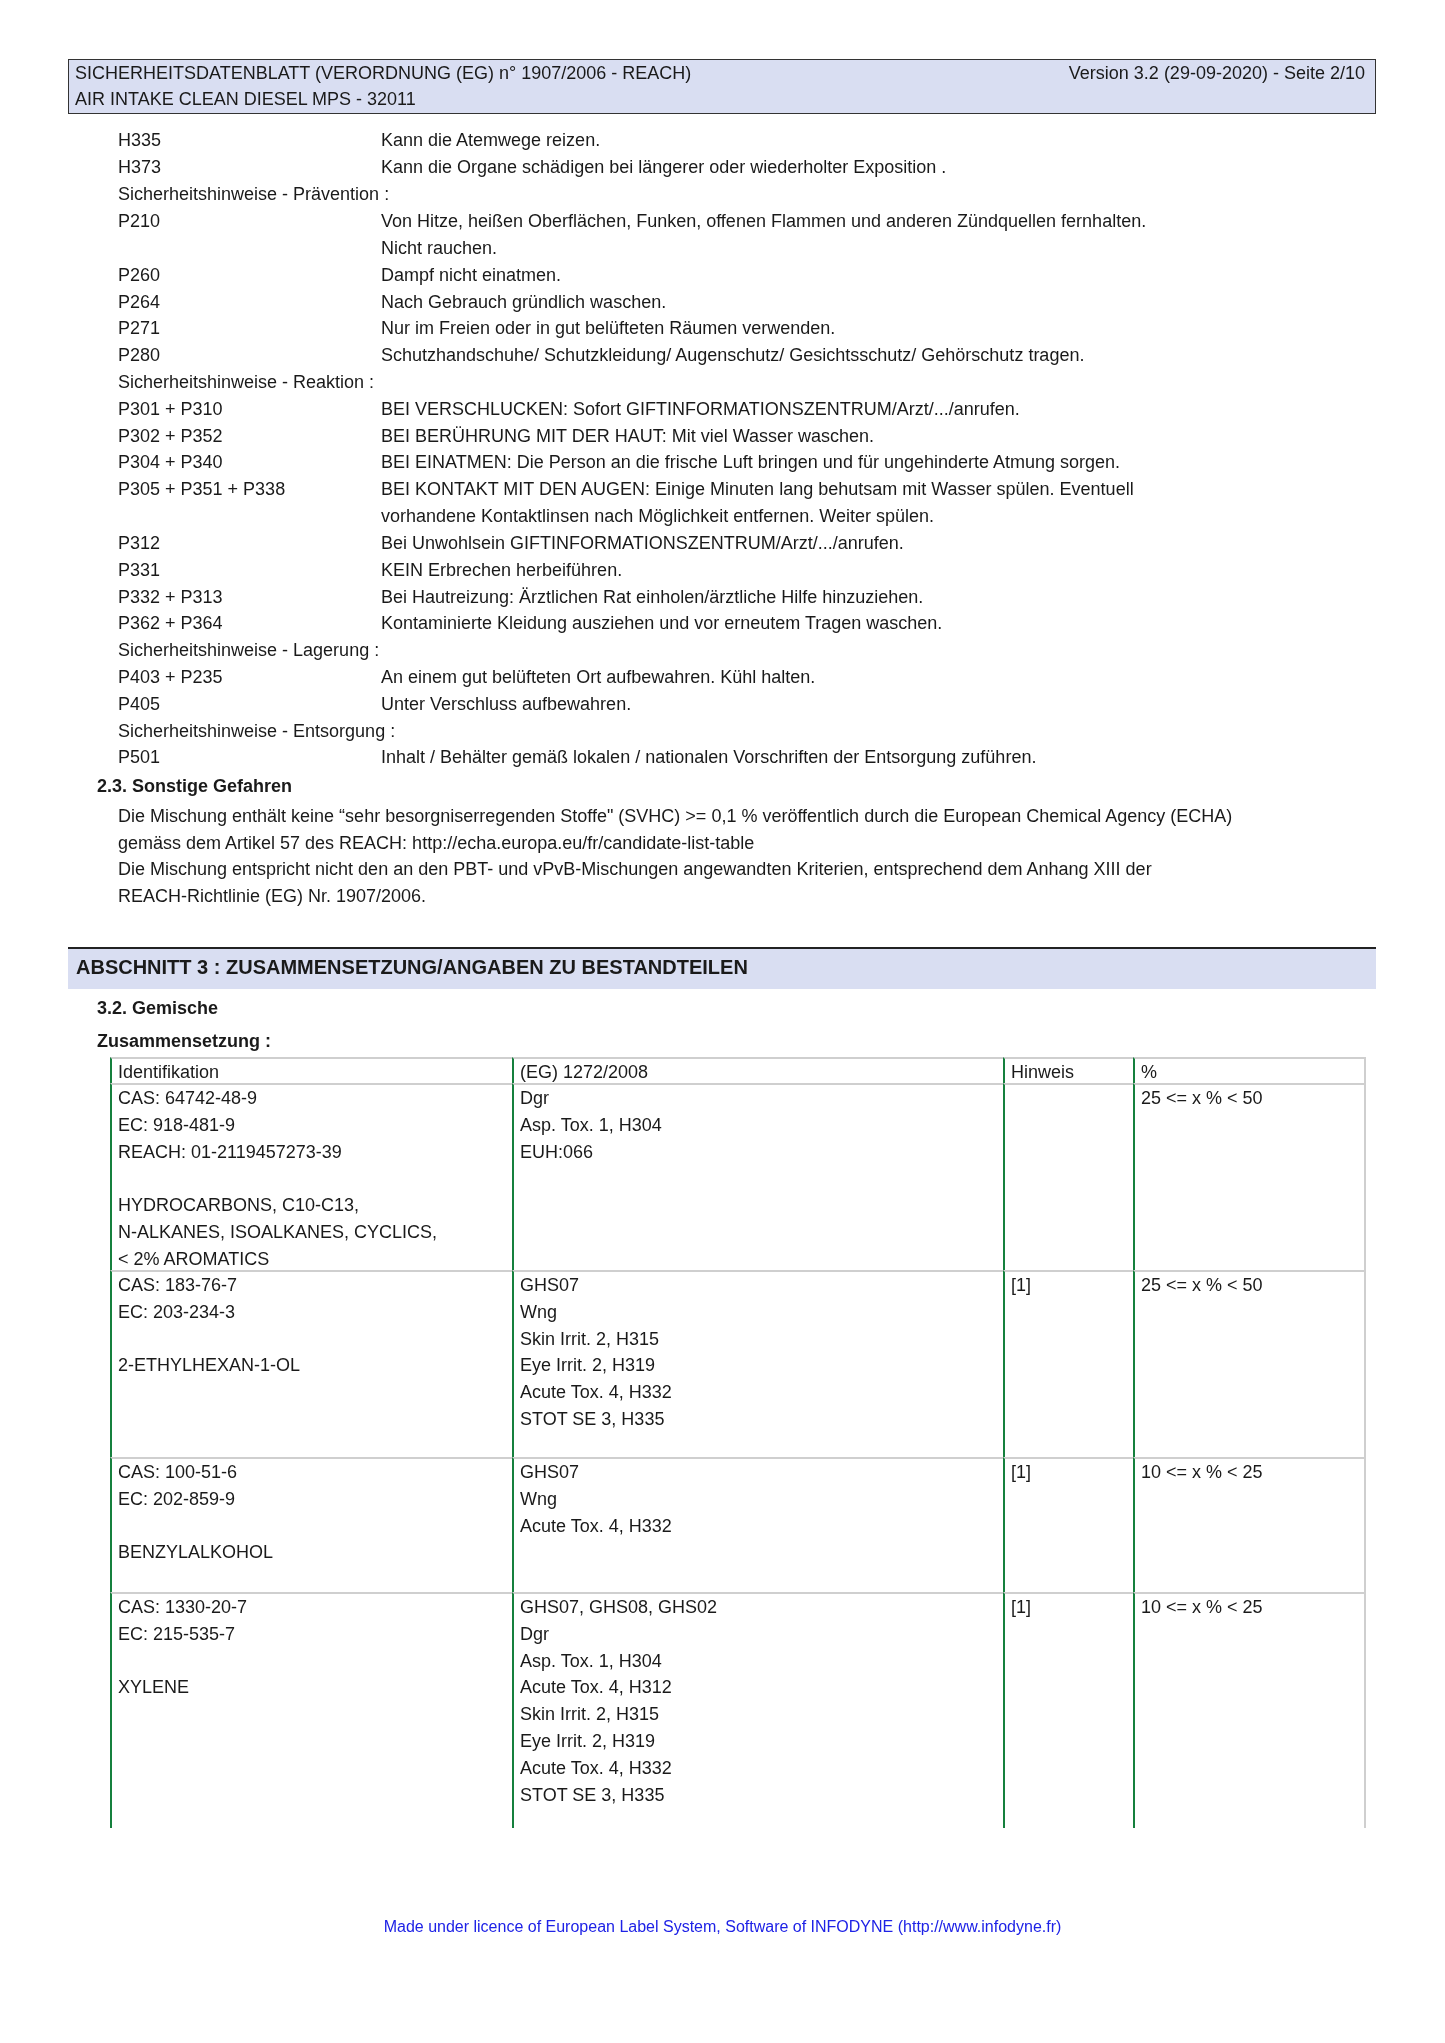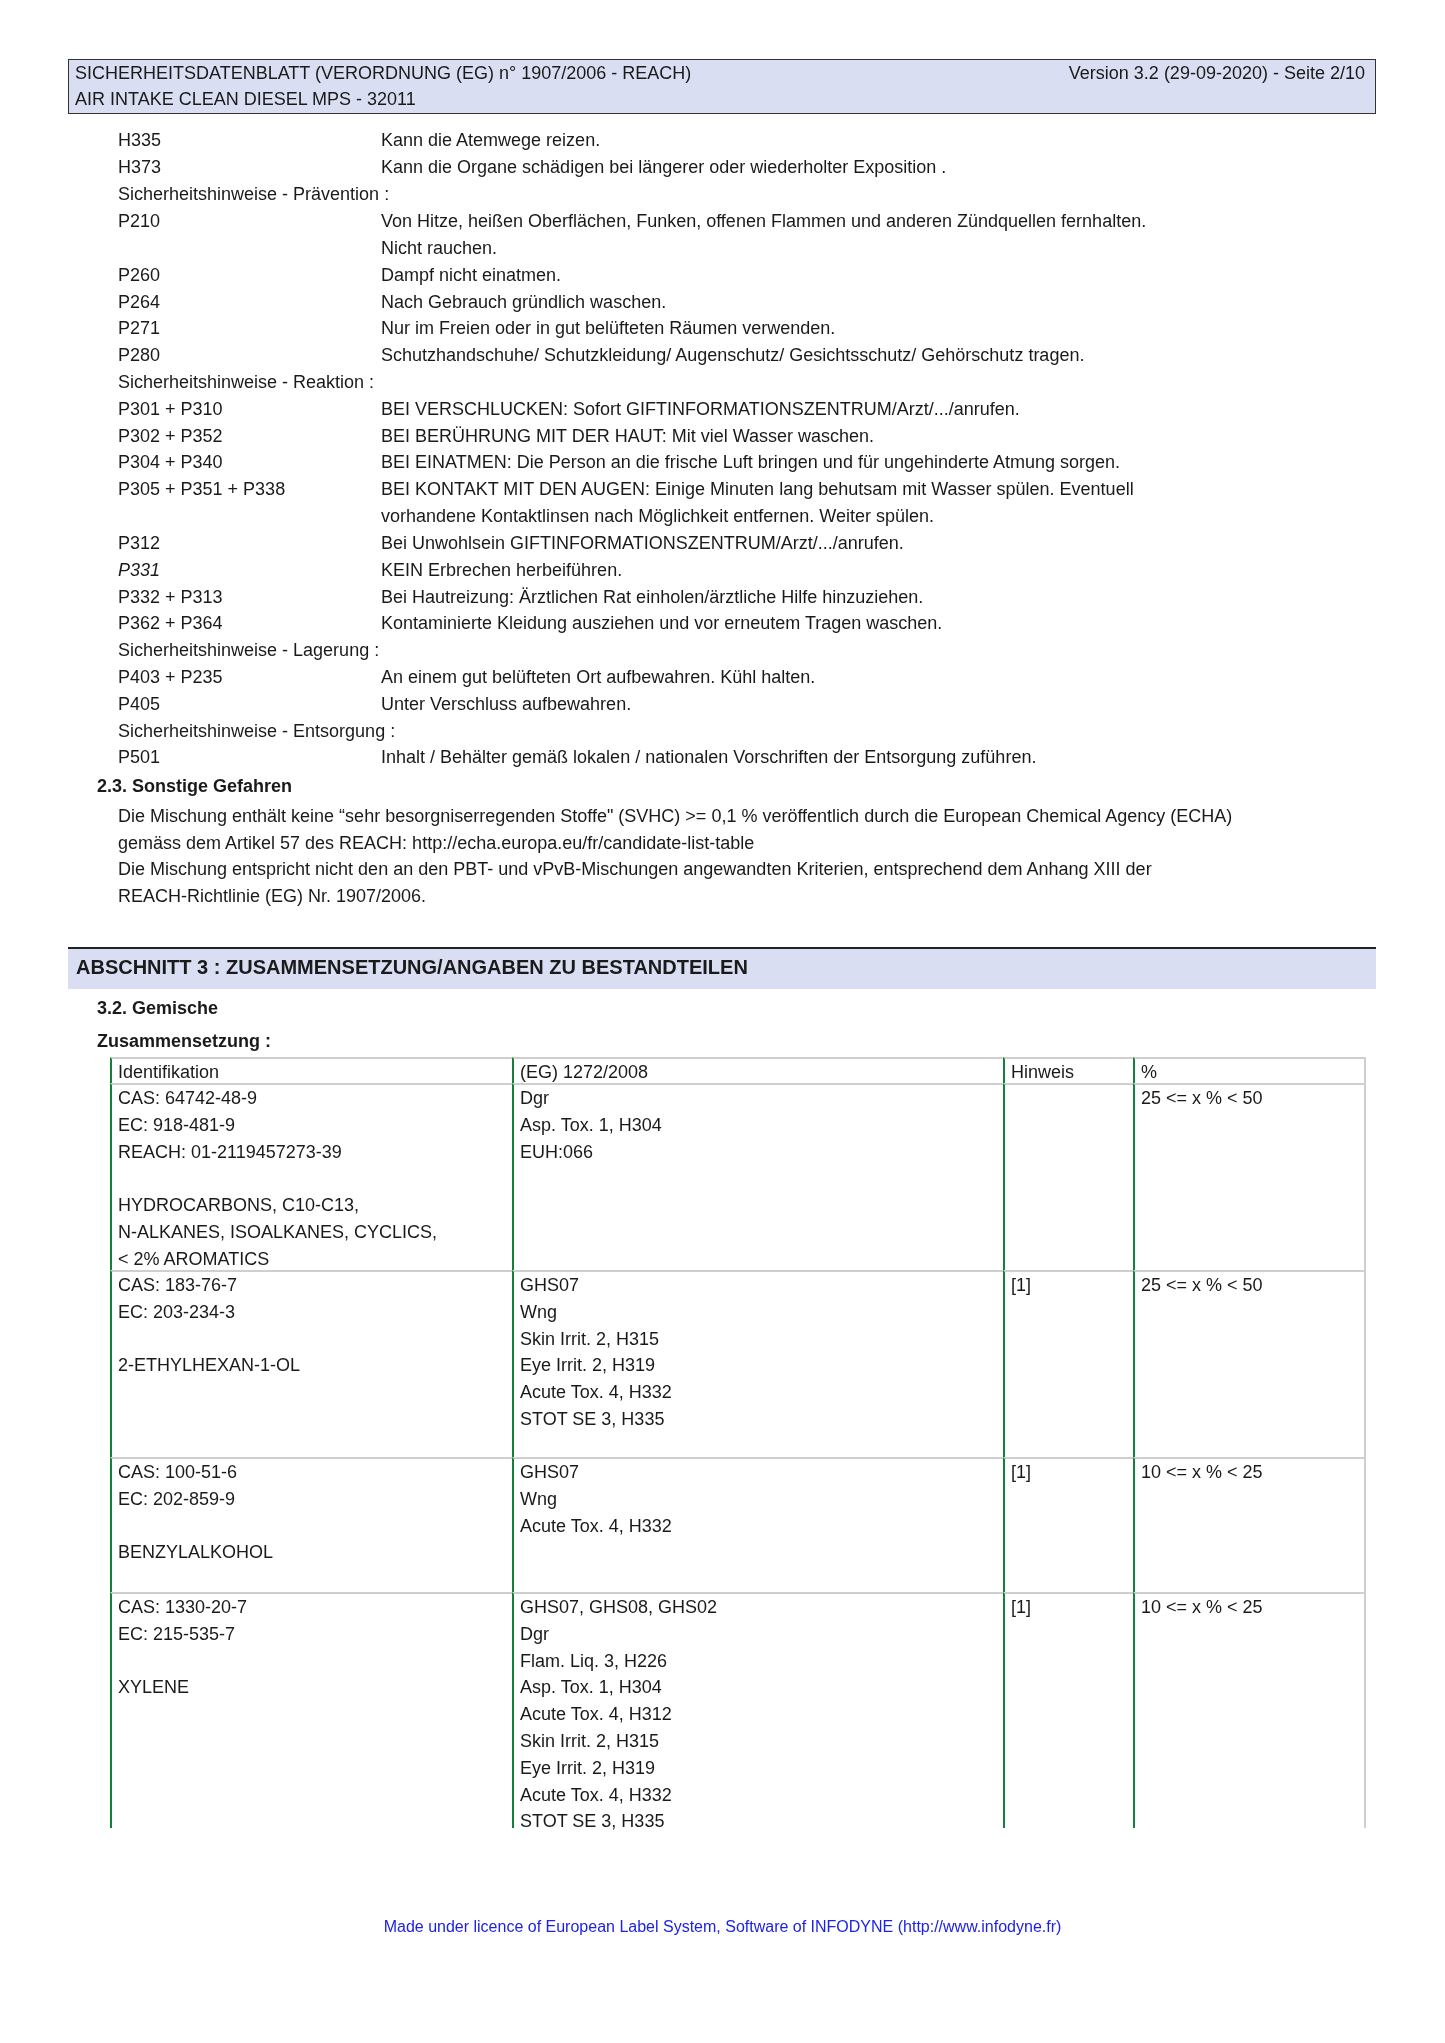--- a/index.html
+++ b/index.html
@@ -73,21 +73,21 @@
   <div class="row txt" style="top:396px;">BEI VERSCHLUCKEN: Sofort GIFTINFORMATIONSZENTRUM/Arzt/.../anrufen.</div>
   <div class="row code" style="top:423px;">P302 + P352</div>
   <div class="row txt" style="top:423px;">BEI BERÜHRUNG MIT DER HAUT: Mit viel Wasser waschen.</div>
   <div class="row code" style="top:449px;">P304 + P340</div>
   <div class="row txt" style="top:449px;">BEI EINATMEN: Die Person an die frische Luft bringen und für ungehinderte Atmung sorgen.</div>
   <div class="row code" style="top:476px;text-align:right;">P305 + P351 + P338</div>
   <div class="row txt" style="top:476px;">BEI KONTAKT MIT DEN AUGEN: Einige Minuten lang behutsam mit Wasser spülen. Eventuell</div>
   <div class="row txt" style="top:503px;">vorhandene Kontaktlinsen nach Möglichkeit entfernen. Weiter spülen.</div>
   <div class="row code" style="top:530px;">P312</div>
   <div class="row txt" style="top:530px;">Bei Unwohlsein GIFTINFORMATIONSZENTRUM/Arzt/.../anrufen.</div>
-  <div class="row code" style="top:557px;font-style:italic;">P331</div>
+  <div class="row code" style="top:557px;">P331</div>
   <div class="row txt" style="top:557px;">KEIN Erbrechen herbeiführen.</div>
   <div class="row code" style="top:584px;">P332 + P313</div>
   <div class="row txt" style="top:584px;">Bei Hautreizung: Ärztlichen Rat einholen/ärztliche Hilfe hinzuziehen.</div>
   <div class="row code" style="top:610px;">P362 + P364</div>
   <div class="row txt" style="top:610px;">Kontaminierte Kleidung ausziehen und vor erneutem Tragen waschen.</div>
 </div>
 
 <div>
   <div class="row group" style="top:637px;">Sicherheitshinweise - Lagerung :</div>
   <div class="row code" style="top:664px;">P403 + P235</div>
@@ -193,21 +193,20 @@
 
   <div class="tcell" style="left:0; top:535px; width:402px; height:236px;">
     <div>CAS: 1330-20-7</div>
     <div>EC: 215-535-7</div>
     <div>&nbsp;</div>
     <div>XYLENE</div>
   </div>
   <div class="tcell" style="left:402px; top:535px; width:491px; height:236px;">
     <div>GHS07, GHS08, GHS02</div>
     <div>Dgr</div>
-    <div>Flam. Liq. 3, H226</div>
     <div>Asp. Tox. 1, H304</div>
     <div>Acute Tox. 4, H312</div>
     <div>Skin Irrit. 2, H315</div>
     <div>Eye Irrit. 2, H319</div>
     <div>Acute Tox. 4, H332</div>
     <div>STOT SE 3, H335</div>
   </div>
   <div class="tcell" style="left:893px; top:535px; width:130px; height:236px;">
       <div>[1]</div>
     </div>

